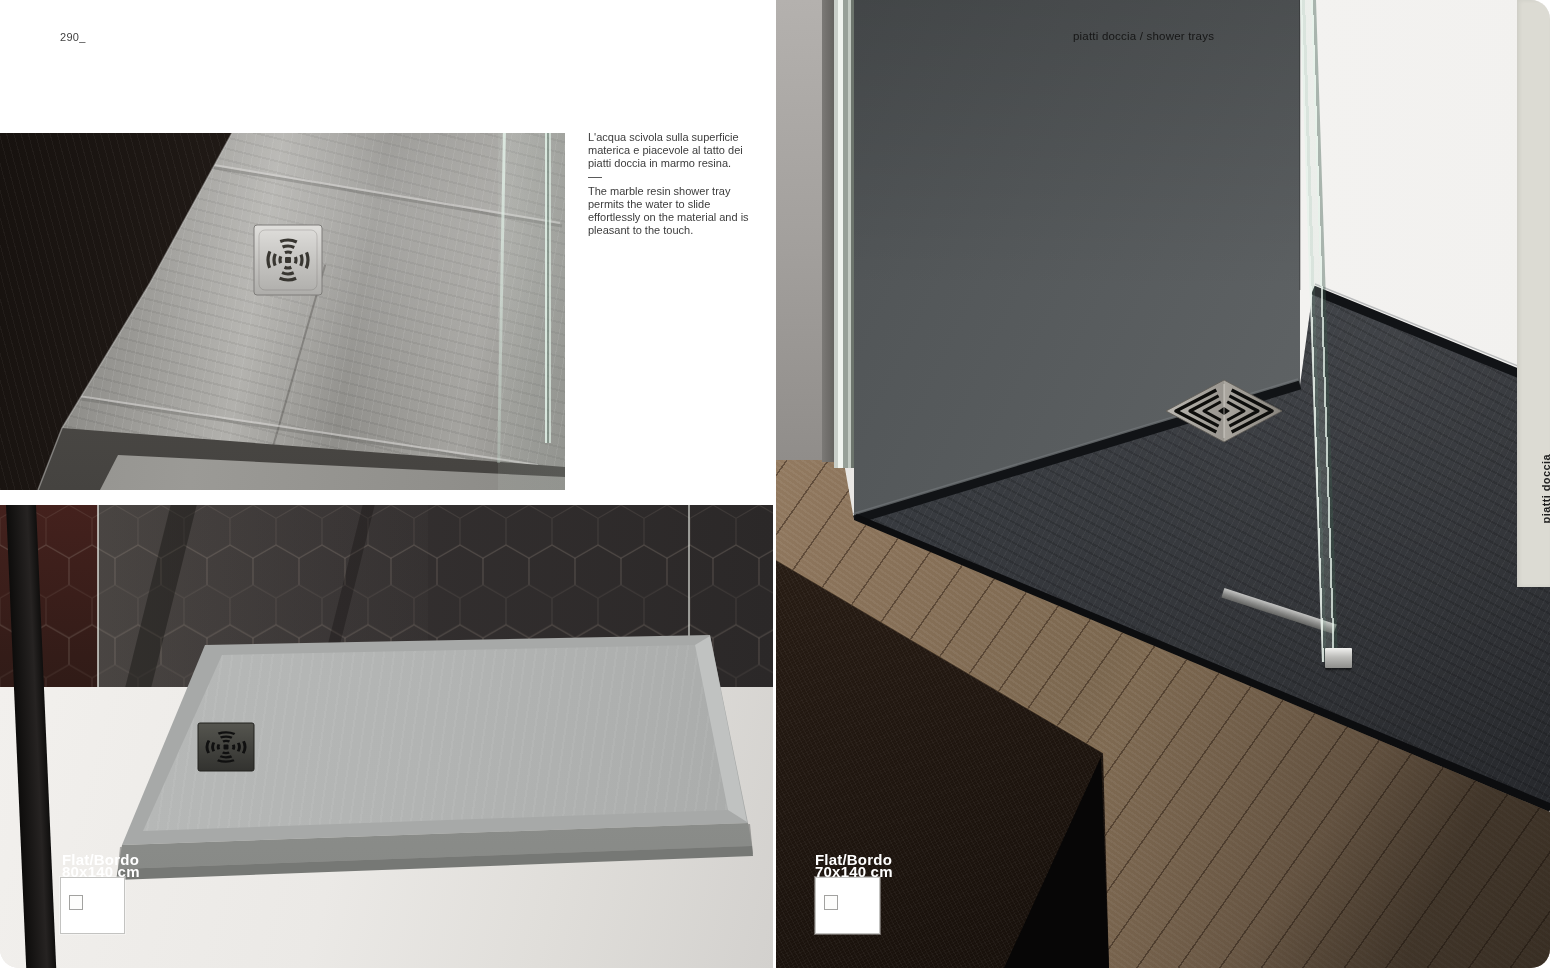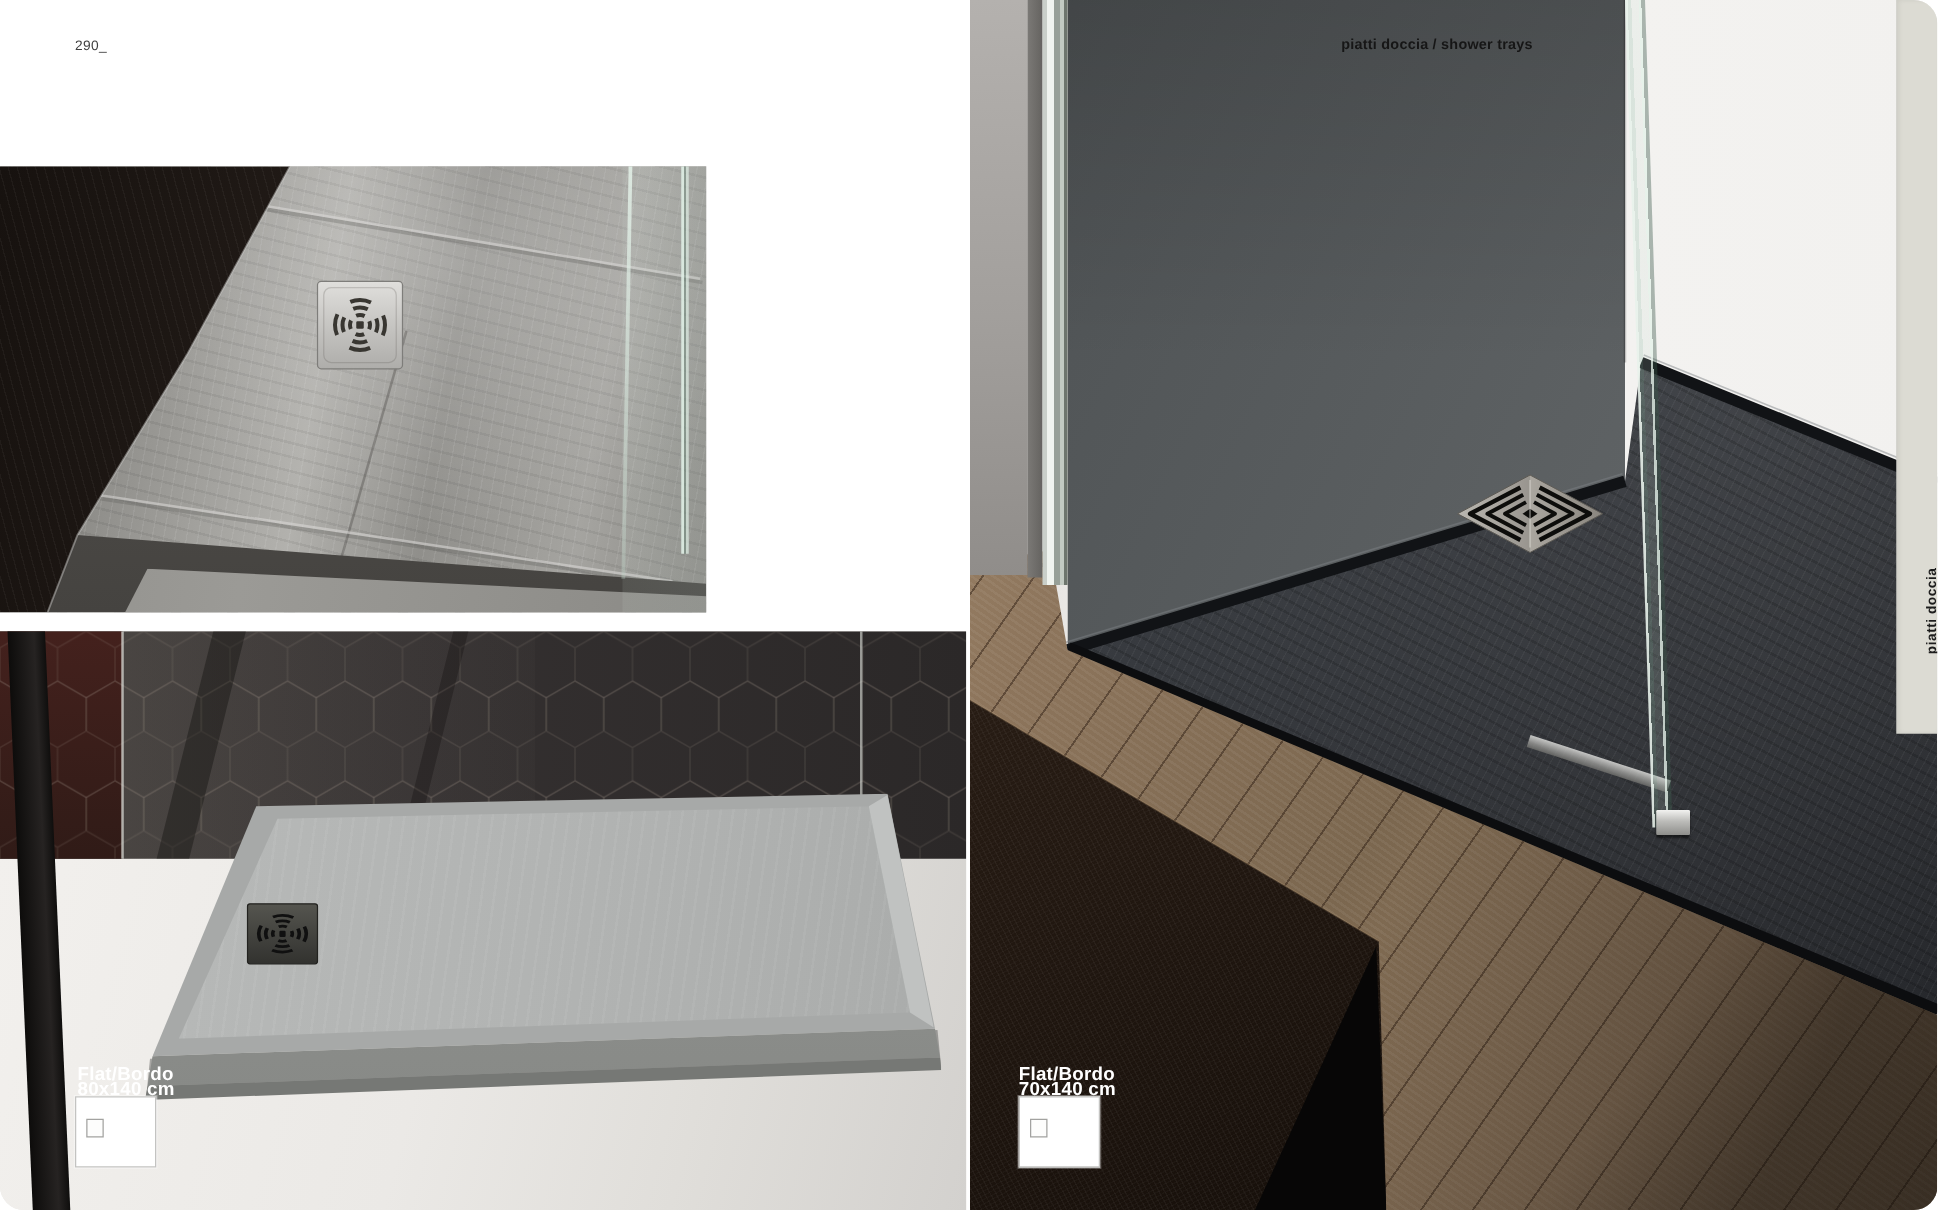--- a/index.html
+++ b/index.html
@@ -2,21 +2,21 @@
 <html><head>
 <meta charset="utf-8">
 <style>
   html,body{margin:0;padding:0;background:#ffffff;}
   .canvas{position:relative;width:1550px;height:968px;background:#ffffff;overflow:hidden;
           font-family:"Liberation Sans", sans-serif;border-radius:19px;}
   .abs{position:absolute;}
 
   
   .pagenum{font-size:11px;color:#3f3f3f;letter-spacing:.3px;}
-  .section-title{font-size:11.5px;font-weight:bold;color:#161616;letter-spacing:.2px;}
+  .section-title{font-size:11.5px;font-weight:normal;color:#161616;letter-spacing:.2px;}
 
   
   .intro{width:164px;font-size:11px;line-height:13px;color:#3c3c3c;}
   .intro p{margin:0;}
   .intro-divider{width:14px;border:0;border-top:1.2px solid #5a5a5a;margin:7px 0 7px 0;}
 
   
   .photo1{left:0;top:133px;width:565px;height:357px;overflow:hidden;
     background:
       radial-gradient(ellipse at 65% 22%, rgba(255,255,255,.20), transparent 55%),
@@ -165,20 +165,25 @@
         <circle r="14" stroke-width="3.2" stroke-dasharray="12 10" stroke-dashoffset="6"></circle>
         <circle r="20" stroke-width="3.2" stroke-dasharray="17 14.4" stroke-dashoffset="8.5"></circle>
       </g>
       <rect x="32" y="33" width="6" height="6" rx="1" fill="#383631"></rect>
     </svg>
     <div class="abs p1-glass"></div>
     <div class="abs p1-glass-edge1"></div>
     <div class="abs p1-glass-edge2"></div>
   </div>
 
+  <div class="abs intro" style="left:588px;top:131px;">
+    <p>L'acqua scivola sulla superficie materica e piacevole al tatto dei piatti doccia in marmo resina.</p>
+    <hr class="intro-divider">
+    <p>The marble resin shower tray permits the water to slide effortlessly on the material and is pleasant to the touch.</p>
+  </div>
 
   <div class="abs photo2">
     <div class="abs p2-floor"></div>
     <div class="abs p2-wall"></div>
     <div class="abs p2-wall-maroon"></div>
     <div class="abs p2-glass-tint"></div>
     <svg class="abs edge-svg" width="773" height="182">
       <defs>
         <pattern id="hexp" width="46" height="79.8" patternUnits="userSpaceOnUse">
           <g fill="none" stroke="#9a8f86" stroke-opacity="0.16" stroke-width="1.2">

